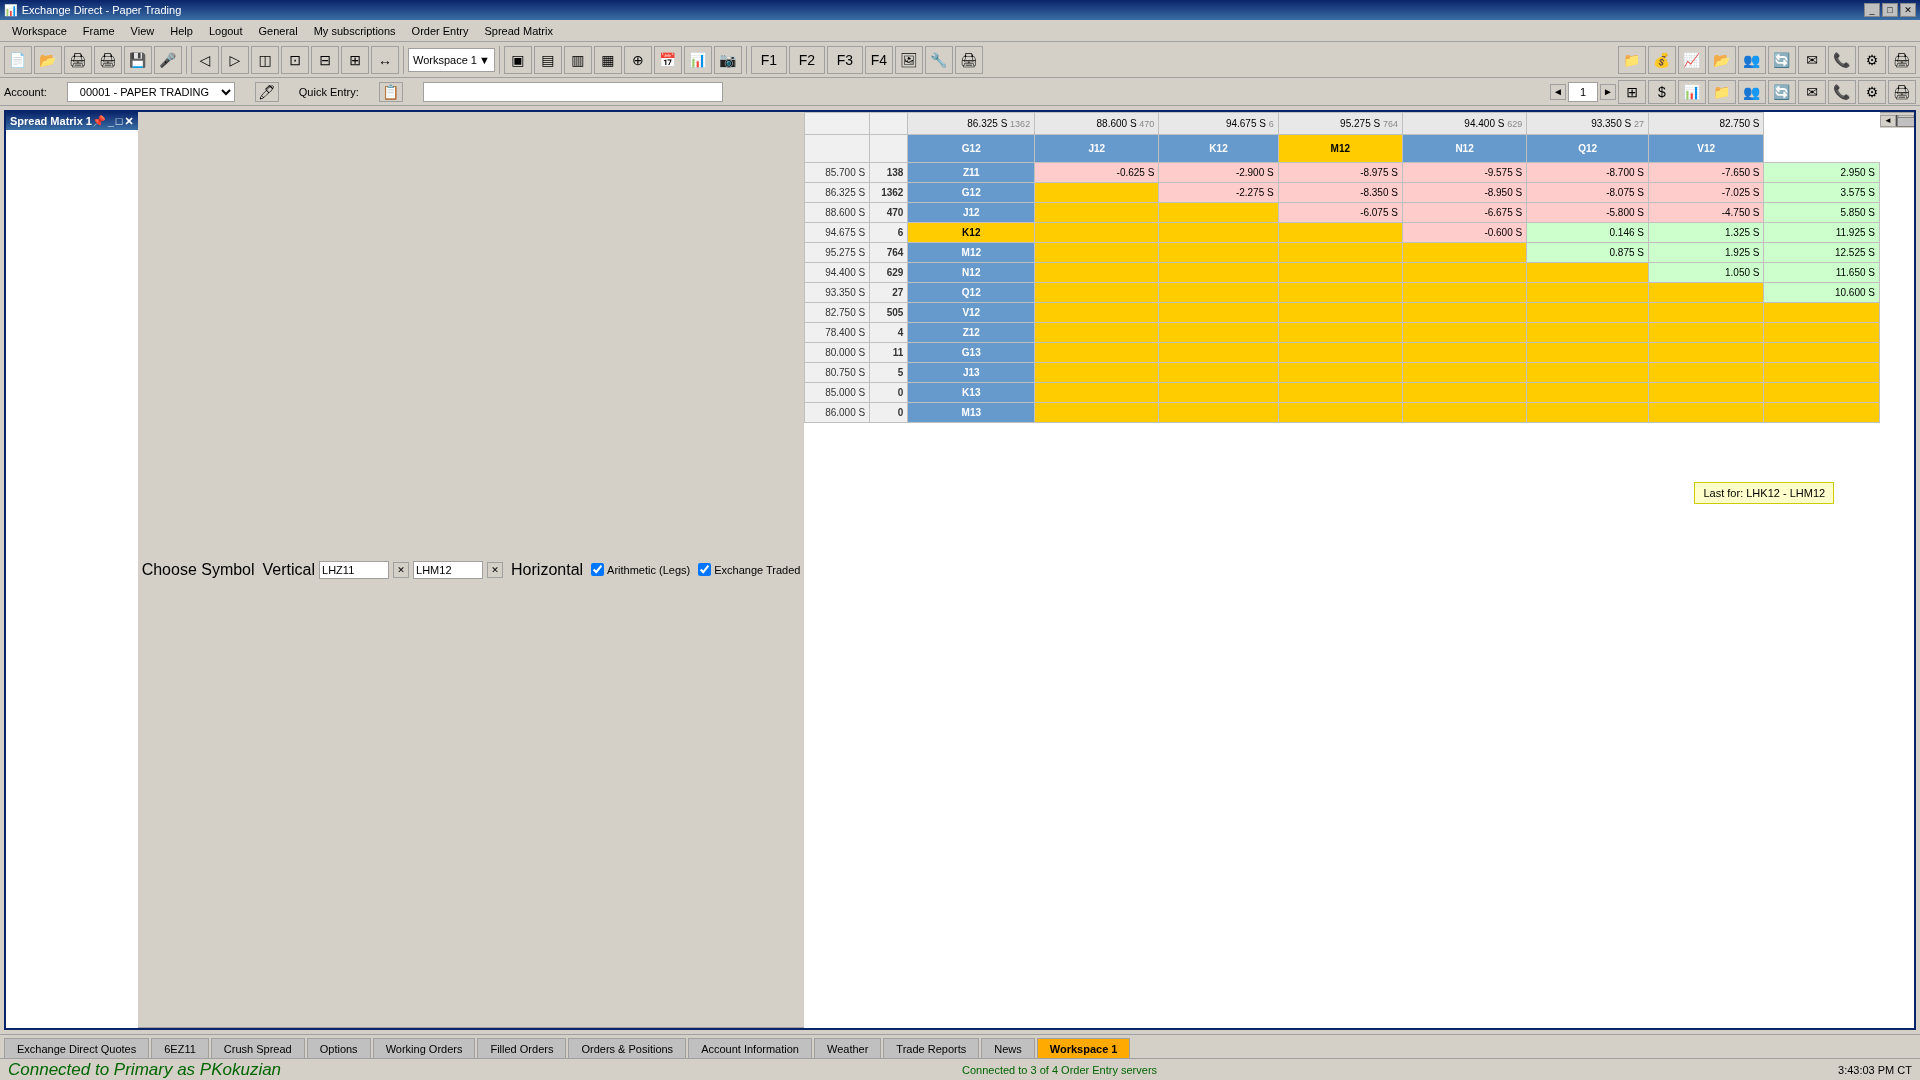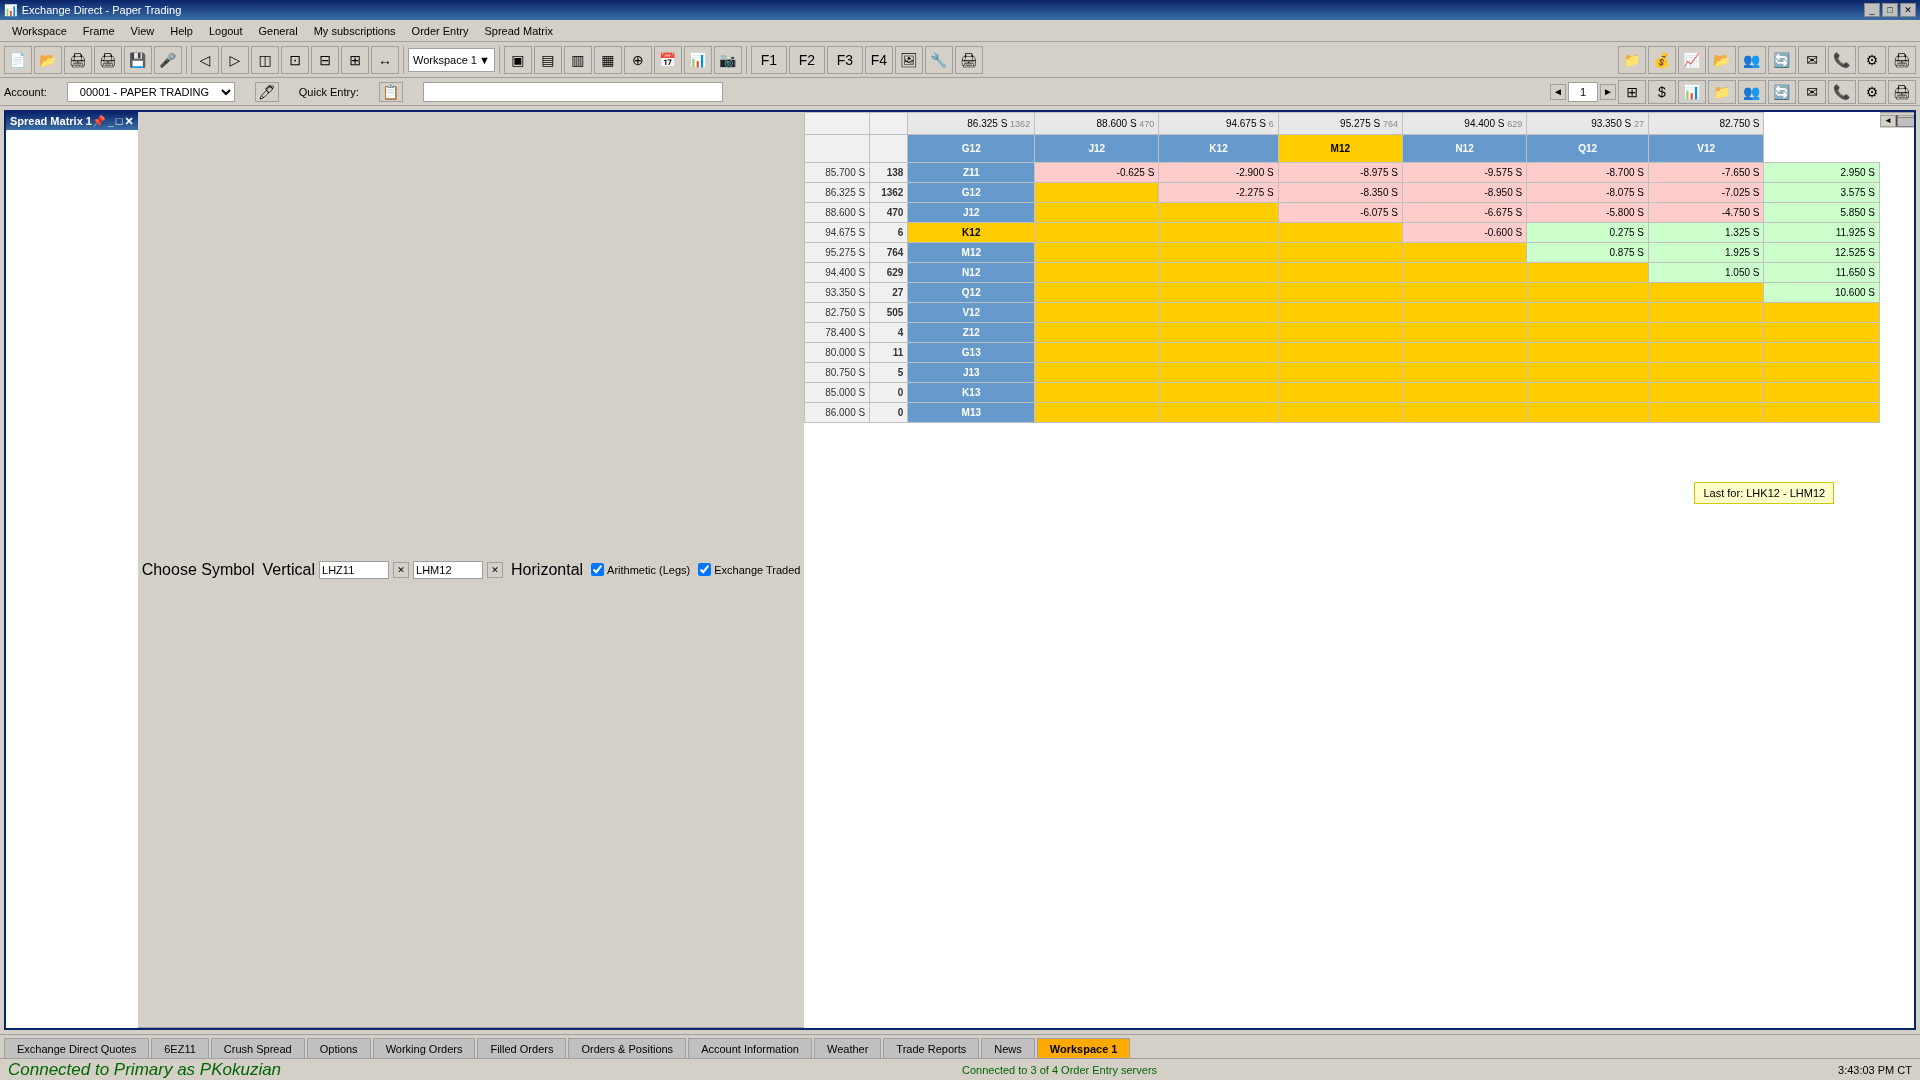--- a/index.html
+++ b/index.html
@@ -560,21 +560,21 @@
           </tr>
 
           <tr>
             <td class="row-header-price">94.675 S</td>
             <td class="row-header-vol">6</td>
             <td class="row-header-name highlight">K12</td>
             <td class="cell-empty"></td>
             <td class="cell-empty"></td>
             <td class="cell-empty"></td>
             <td class="cell-neg">-0.600 S</td>
-            <td class="cell-pos">0.275 S</td>
+            <td class="cell-pos">0.146 S</td>
             <td class="cell-pos">1.325 S</td>
             <td class="cell-pos">11.925 S</td>
           </tr>
 
           <tr>
             <td class="row-header-price">95.275 S</td>
             <td class="row-header-vol">764</td>
             <td class="row-header-name">M12</td>
             <td class="cell-empty"></td>
             <td class="cell-empty"></td>

